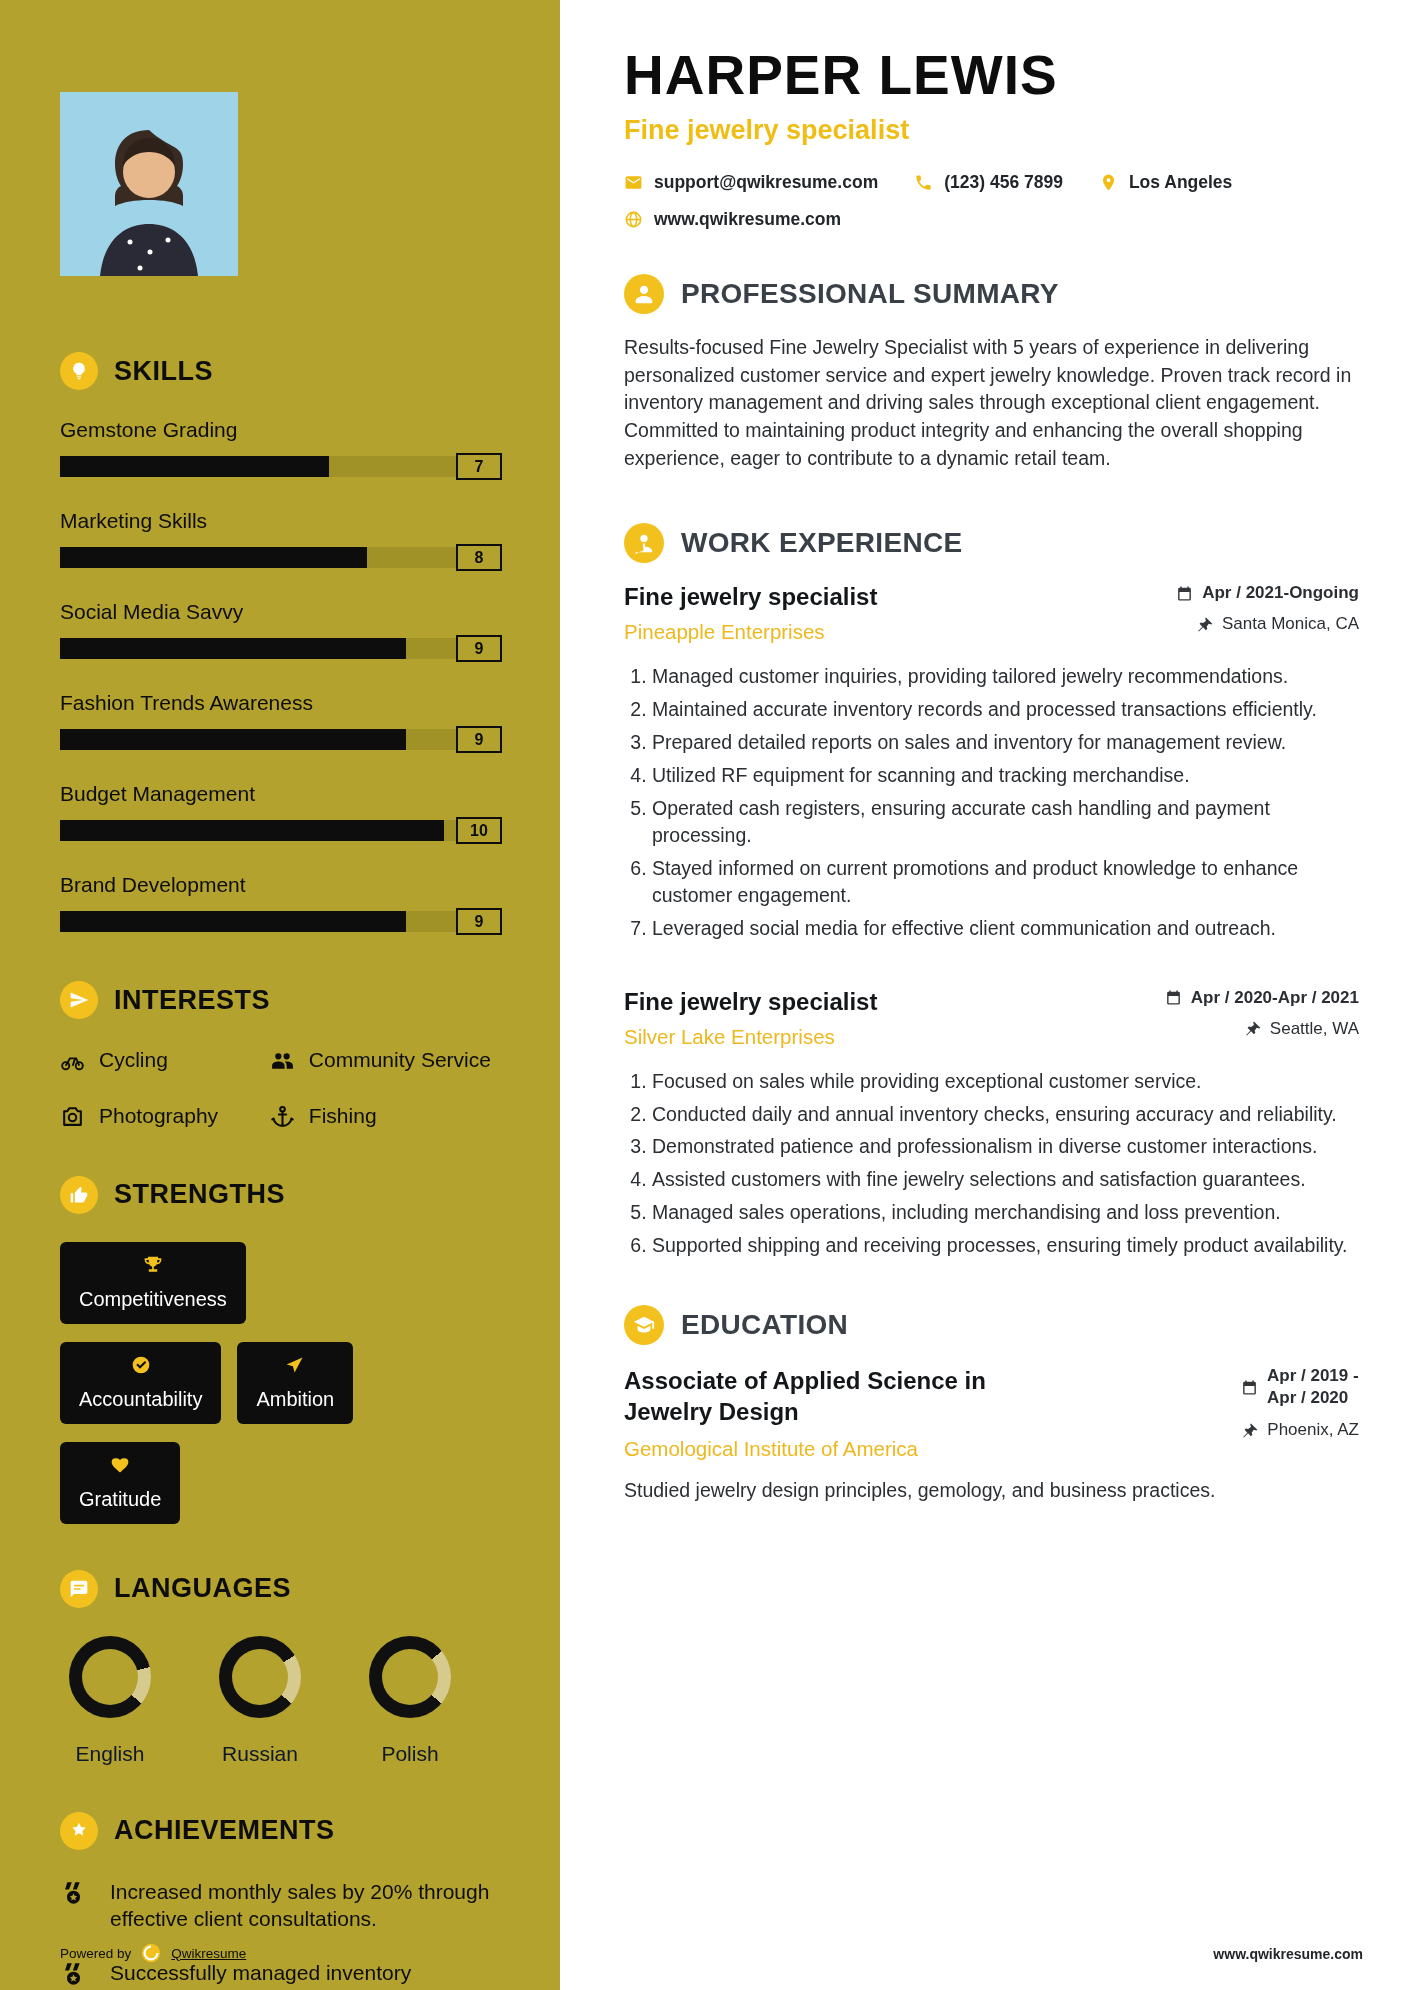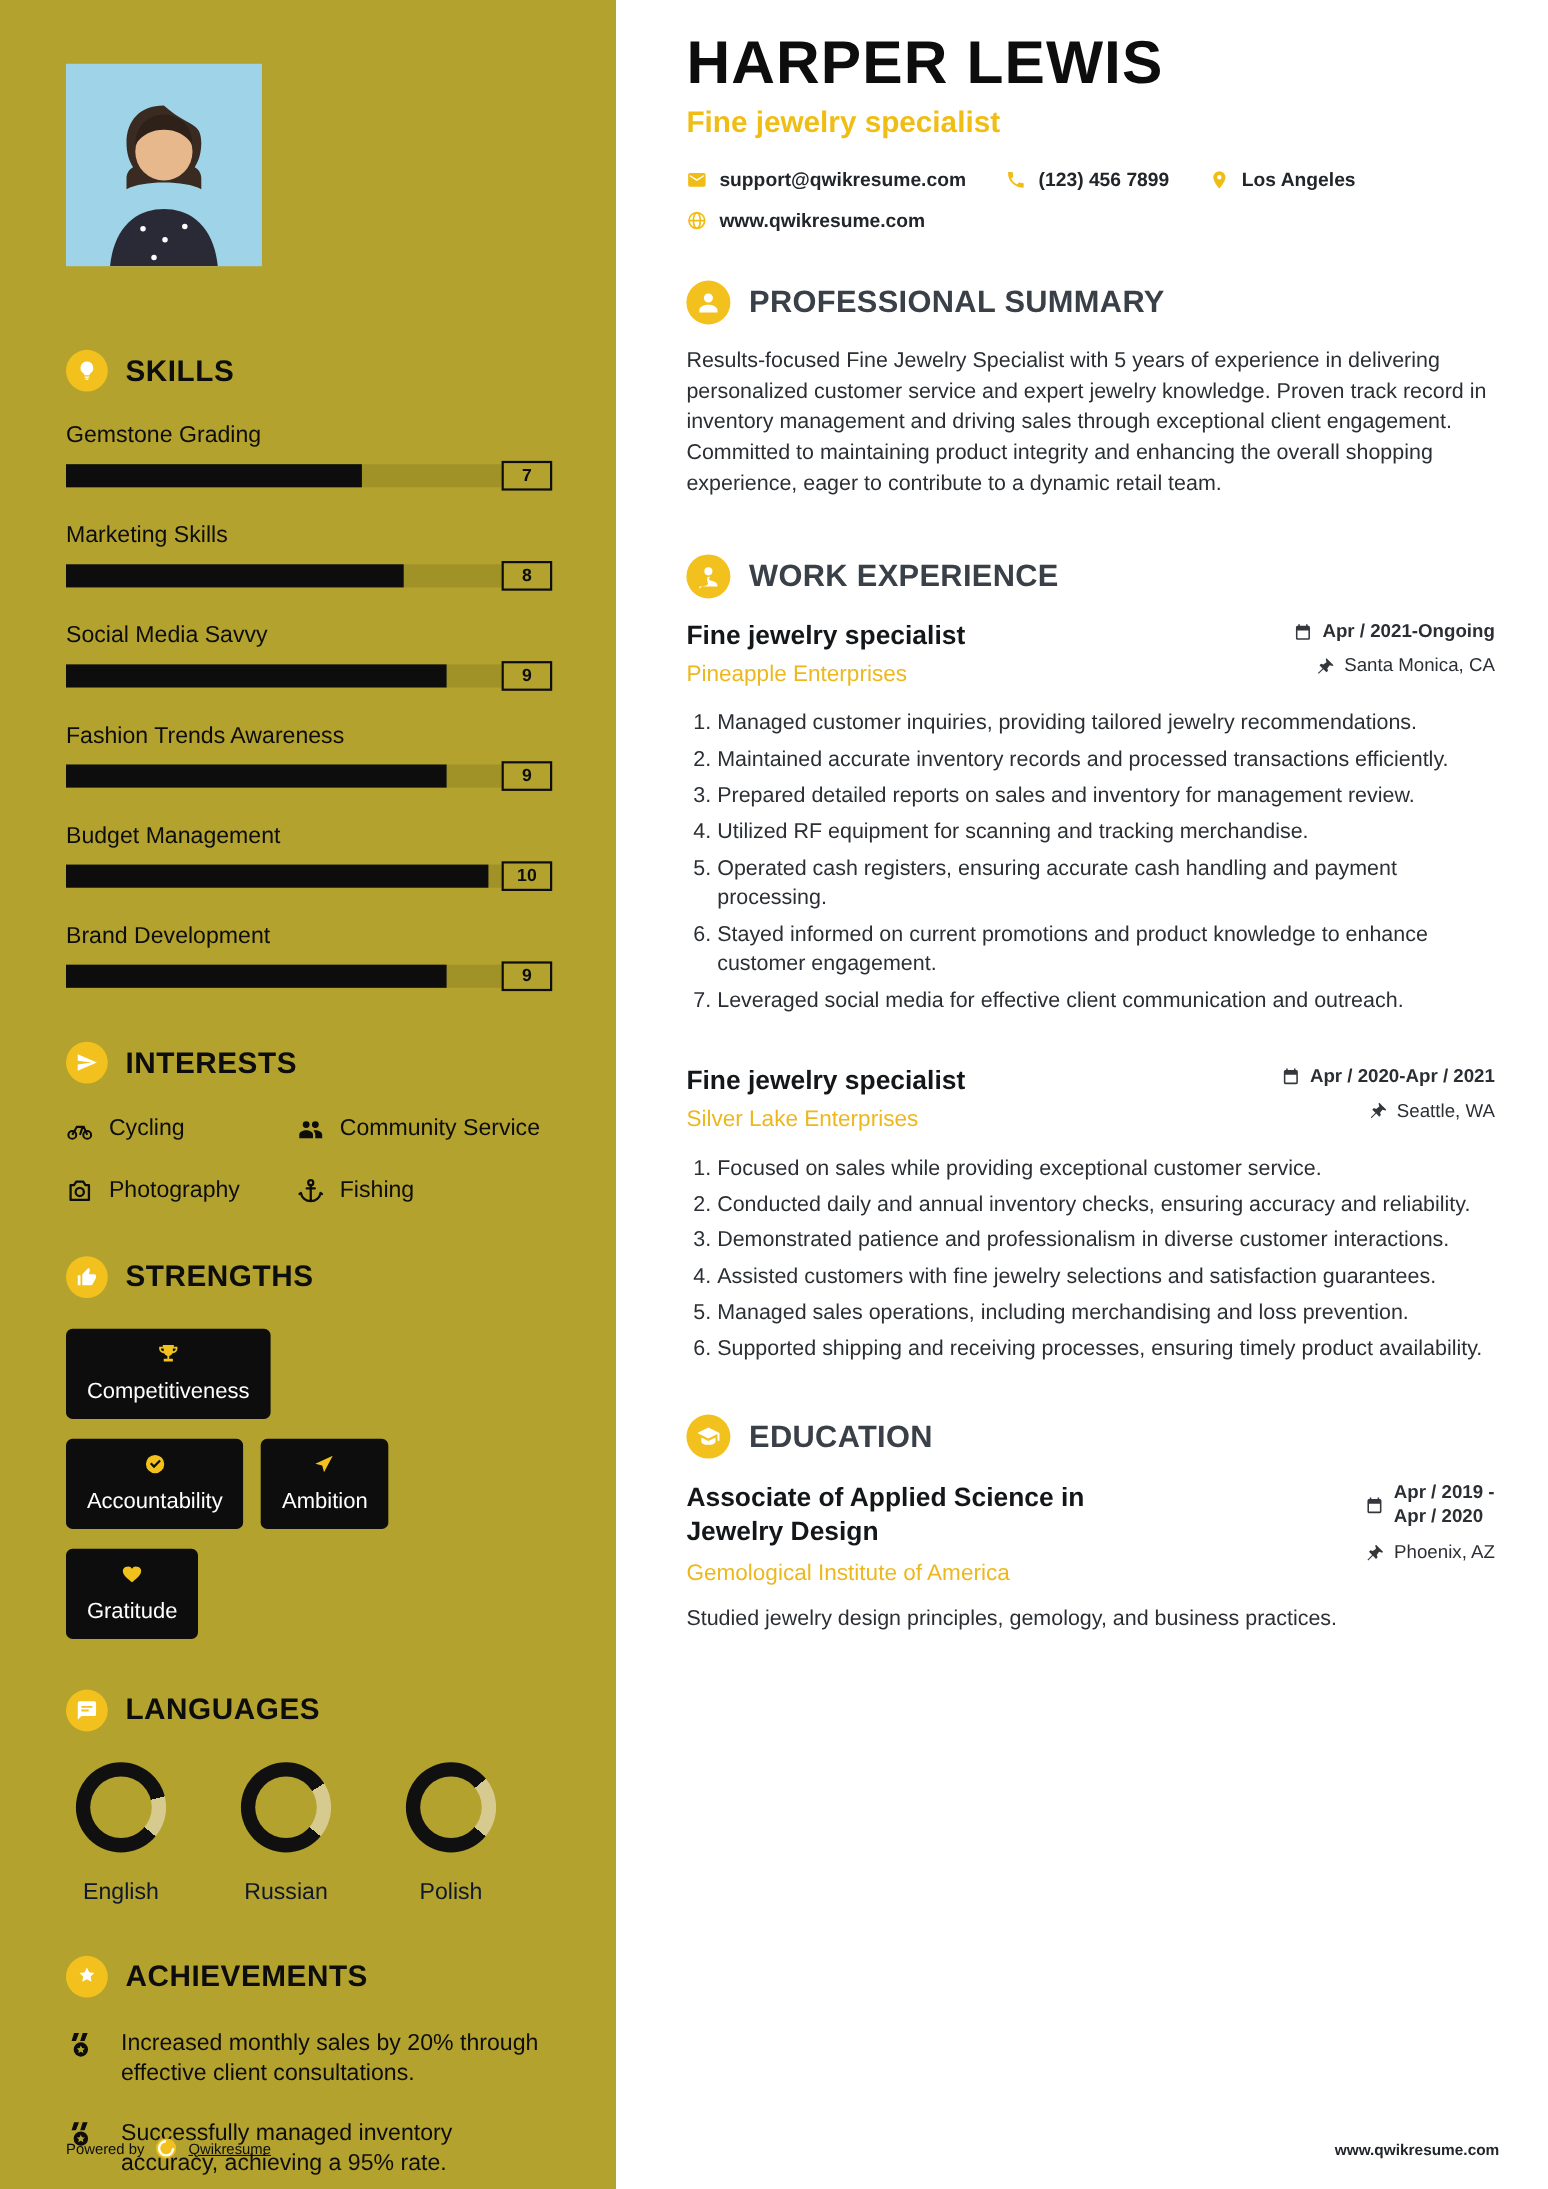--- a/index.html
+++ b/index.html
@@ -2,21 +2,21 @@
 <html><head>
 <meta charset="utf-8">
 <style>
   * { box-sizing: border-box; margin: 0; padding: 0; }
   html,body { background:#ffffff; }
   body { font-family:"Liberation Sans", sans-serif; color:#22262a; }
   .page { position:relative; width:1407px; height:1990px; background:#ffffff; overflow:hidden; }
 
   
   .sidebar { position:absolute; left:0; top:0; width:560px; height:100%;
-             background:#b3a22e; padding:58px 58px 0 60px; color:#101010; }
+             background:#b3a22e; padding:92px 58px 0 60px; color:#101010; }
   .photo { width:178px; height:184px; background:#9fd4e8; position:relative; overflow:hidden; margin-bottom:76px; }
   .photo svg { position:absolute; left:0; top:0; width:100%; height:100%; }
 
   .side-section { margin-bottom:46px; }
   .side-heading { display:flex; align-items:center; gap:16px; margin-bottom:28px; }
   .badge { width:38px; height:38px; border-radius:50%; background:#f2c11d; color:#ffffff;
            display:flex; align-items:center; justify-content:center; flex:none; }
   .badge svg { width:20px; height:20px; }
   .side-heading h2 { font-size:27px; font-weight:bold; color:#0d0d0d; letter-spacing:.5px; }
 
@@ -47,21 +47,21 @@
   .ach { display:flex; align-items:flex-start; gap:23px; font-size:21px; line-height:1.32;
          color:#0d0d0d; margin-bottom:26px; }
   .ach svg { width:27px; height:27px; flex:none; color:#0d0d0d; margin-top:2px; }
 
   .side-footer { position:absolute; left:60px; bottom:26px; display:flex; align-items:center; gap:9px;
                  font-size:13.5px; color:#0d0d0d; }
   .side-footer .logo { width:22px; height:22px; }
   .side-footer .brand { text-decoration:underline; color:#0d0d0d; cursor:pointer; }
 
   
-  .main { margin-left:560px; padding:24px 48px 0 64px; }
+  .main { margin-left:560px; padding:43px 48px 0 64px; }
   .name { font-size:55px; font-weight:bold; letter-spacing:1px; color:#0d0d0d; }
   .role { font-size:27px; font-weight:bold; color:#f0bd15; margin:8px 0 26px; }
 
   .contact { display:flex; flex-wrap:wrap; gap:16px 36px; font-size:17.5px; font-weight:bold;
              color:#22262a; margin-bottom:44px; max-width:700px; }
   .contact-item { display:flex; align-items:center; gap:11px; }
   .contact-item svg { width:19px; height:19px; color:#f0bd15; flex:none; }
   .contact-item.link { cursor:pointer; }
 
   .section-heading { display:flex; align-items:center; gap:17px; margin-bottom:20px; }

